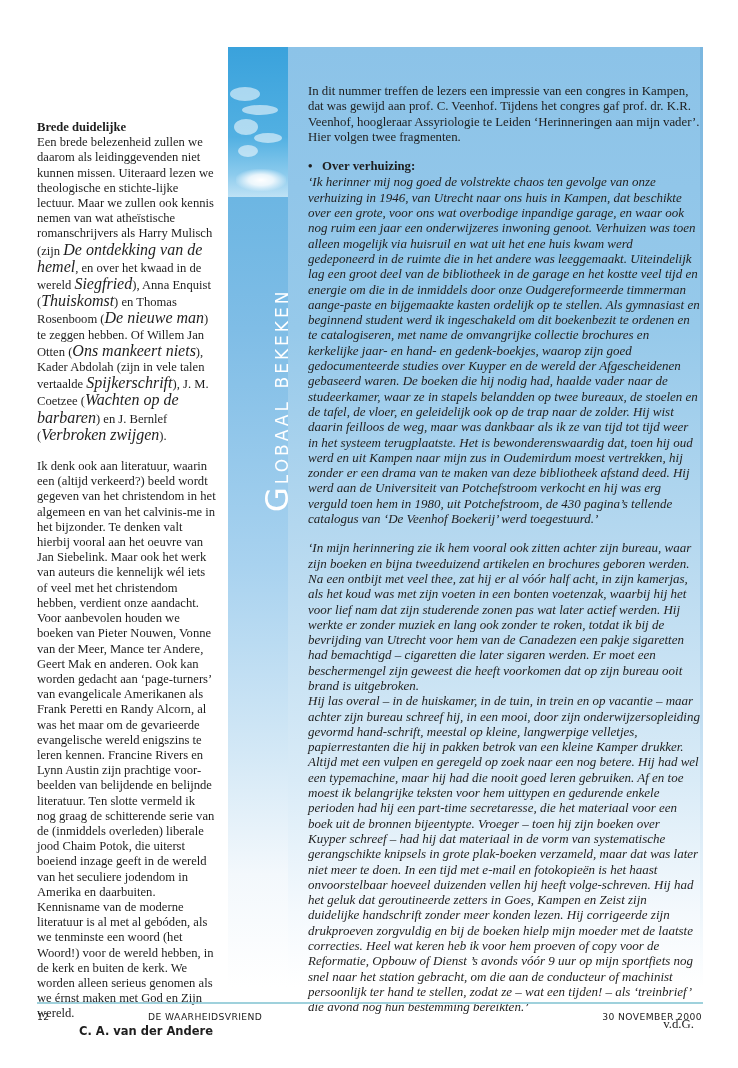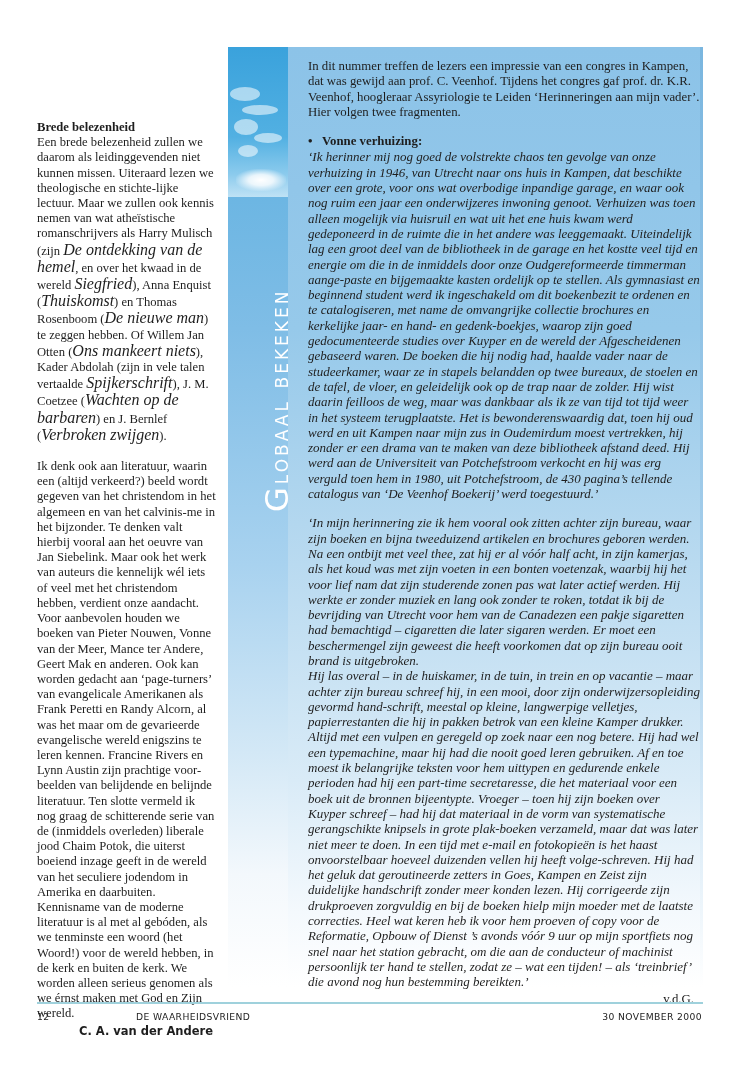--- a/index.html
+++ b/index.html
@@ -29,41 +29,41 @@
   .globe .glow { position: absolute; left: 8px; bottom: 6px; width: 50px; height: 22px;
                  background: radial-gradient(ellipse at center, #ffffff 0%, rgba(255,255,255,0.8) 35%, rgba(255,255,255,0) 75%); }
 
   .section-title { position: absolute; left: 258px; top: 512px; transform-origin: 0 0;
                    transform: rotate(-90deg); white-space: nowrap;
                    font-family: "DejaVu Sans", sans-serif; color: #ffffff; letter-spacing: 3px;
                    font-size: 24px; font-variant: small-caps; }
   .section-title .big { font-size: 32px; }
 
   
-  .panel-text { position: absolute; left: 308px; top: 59px; width: 392px;
+  .panel-text { position: absolute; left: 308px; top: 84px; width: 392px;
                 font-family: "DejaVu Serif", serif; font-size: 11.6px; line-height: 15.3px; color: #1e1e1e; }
   .panel-text p { margin: 0; }
   .intro { margin-bottom: 14px !important; font-family: "Liberation Serif", serif; font-size: 12.8px; }
   .sub { font-weight: bold; font-family: "Liberation Serif", serif; font-size: 12.8px; margin-top: 0; }
   .sub .bullet { display: inline-block; width: 14px; }
   .quote { font-style: italic; font-family: "Liberation Serif", serif; font-size: 13px; line-height: 15.3px; }
   .gap { height: 14px; }
   .sign { text-align: right; font-family: Liberation Serif, serif; font-size: 12.8px; padding-right: 6px; margin-top: 2px !important; }
 
   
   .rule { position: absolute; left: 37px; top: 1002px; width: 666px; height: 2px; background: #9fd1dc; }
   .footer { position: absolute; top: 1011px; font-family: "DejaVu Sans", sans-serif; font-size: 9.2px;
             letter-spacing: 0.4px; color: #222; }
 </style>
 </head>
 <body>
 
 <div class="left-col">
   <p>
-    <span class="heading">Brede belezenheid</span>
+    <span class="heading">Brede duidelijke</span>
     <span id="p1">Een brede belezenheid zullen we daarom als leidinggevenden niet kunnen missen. Uiteraard lezen we theologische en stichte-lijke lectuur. Maar we zullen ook kennis nemen van wat atheïstische romanschrijvers als Harry Mulisch (zijn <i>De ontdekking van de hemel</i>, en over het kwaad in de wereld <i>Siegfried</i>), Anna Enquist (<i>Thuiskomst</i>) en Thomas Rosenboom (<i>De nieuwe man</i>) te zeggen hebben. Of Willem Jan Otten (<i>Ons mankeert niets</i>), Kader Abdolah (zijn in vele talen vertaalde <i>Spijkerschrift</i>), J. M. Coetzee (<i>Wachten op de barbaren</i>) en J. Bernlef (<i>Verbroken zwijgen</i>).</span>
   </p>
   <p>Ik denk ook aan literatuur, waarin een (altijd verkeerd?) beeld wordt gegeven van het christendom in het algemeen en van het calvinis-me in het bijzonder. Te denken valt hierbij vooral aan het oeuvre van Jan Siebelink. Maar ook het werk van auteurs die kennelijk wél iets of veel met het christendom hebben, verdient onze aandacht. Voor aanbevolen houden we boeken van Pieter Nouwen, Vonne van der Meer, Mance ter Andere, Geert Mak en anderen. Ook kan worden gedacht aan ‘page-turners’ van evangelicale Amerikanen als Frank Peretti en Randy Alcorn, al was het maar om de gevarieerde evangelische wereld enigszins te leren kennen. Francine Rivers en Lynn Austin zijn prachtige voor-beelden van belijdende en belijnde literatuur. Ten slotte vermeld ik nog graag de schitterende serie van de (inmiddels overleden) liberale jood  Chaim Potok, die uiterst boeiend inzage geeft in de wereld van het seculiere jodendom in Amerika en daarbuiten. Kennisname van de moderne literatuur is al met al gebóden, als we tenminste een woord (het Woord!) voor de wereld hebben, in de kerk en buiten de kerk. We worden alleen serieus genomen als we érnst maken met God en Zijn wereld.</p>
   <div class="author">C. A. van der Andere</div>
 </div>
 
 <div class="strip">
   <div class="globe">
     <div class="cloud" style="left:2px;top:40px;width:30px;height:14px;"></div>
     <div class="cloud" style="left:14px;top:58px;width:36px;height:10px;"></div>
@@ -75,27 +75,27 @@
 </div>
 <div class="section-title"><span class="big">G</span><span>lobaal bekeken</span></div>
 
 <div class="panel">
   <div class="panel-edge"></div>
 </div>
 
 <div class="panel-text">
   <p class="intro">In dit nummer treffen de lezers een impressie van een congres in Kampen, dat was gewijd aan prof. C. Veenhof. Tijdens het congres gaf prof. dr. K.R. Veenhof, hoogleraar Assyriologie te Leiden ‘Herinneringen aan mijn vader’. Hier volgen twee fragmenten.</p>
 
-  <p class="sub"><span class="bullet">•</span><span>Vonne verhuizing:</span></p>
+  <p class="sub"><span class="bullet">•</span><span>Over verhuizing:</span></p>
   <p class="quote">‘Ik herinner mij nog goed de volstrekte chaos ten gevolge van onze verhuizing in 1946, van Utrecht naar ons huis in Kampen, dat beschikte over een grote, voor ons wat overbodige inpandige garage, en waar ook nog ruim een jaar een onderwijzeres inwoning genoot. Verhuizen was toen alleen mogelijk via huisruil en wat uit het ene huis kwam werd gedeponeerd in de ruimte die in het andere was leeggemaakt. Uiteindelijk lag een groot deel van de bibliotheek in de garage en het kostte veel tijd en energie om die in de inmiddels door onze Oudgereformeerde timmerman aange-paste en bijgemaakte kasten ordelijk op te stellen. Als gymnasiast en beginnend student werd ik ingeschakeld om dit boekenbezit te ordenen en te catalogiseren, met name de omvangrijke collectie brochures en kerkelijke jaar- en hand- en gedenk-boekjes, waarop zijn goed gedocumenteerde studies over Kuyper en de wereld der Afgescheidenen gebaseerd waren. De boeken die hij nodig had, haalde vader naar de studeerkamer, waar ze in stapels belandden op twee bureaux, de stoelen en de tafel, de vloer, en geleidelijk ook op de trap naar de zolder. Hij wist daarin feilloos de weg, maar was dankbaar als ik ze van tijd tot tijd weer in het systeem terugplaatste. Het is bewonderenswaardig dat, toen hij oud werd en uit Kampen naar mijn zus in Oudemirdum moest vertrekken, hij zonder er een drama van te maken van deze bibliotheek afstand deed. Hij werd aan de Universiteit van Potchefstroom verkocht en hij was erg verguld toen hem in 1980, uit Potchefstroom, de 430 pagina’s tellende catalogus van ‘De Veenhof Boekerij’ werd toegestuurd.’</p>
 
   <div class="gap"></div>
 
   <p class="quote">‘In mijn herinnering zie ik hem vooral ook zitten achter zijn bureau, waar zijn boeken en bijna tweeduizend artikelen en brochures geboren werden. Na een ontbijt met veel thee, zat hij er al vóór half acht, in zijn kamerjas, als het koud was met zijn voeten in een bonten voetenzak, waarbij hij het voor lief nam dat zijn studerende zonen pas wat later actief werden. Hij werkte er zonder muziek en lang ook zonder te roken, totdat ik bij de bevrijding van Utrecht voor hem van de Canadezen een pakje sigaretten had bemachtigd – cigaretten die later sigaren werden. Er moet een beschermengel zijn geweest die heeft voorkomen dat op zijn bureau ooit brand is uitgebroken.</p>
   <p class="quote">Hij las overal – in de huiskamer, in de tuin, in trein en op vacantie – maar achter zijn bureau schreef hij, in een mooi, door zijn onderwijzersopleiding gevormd hand-schrift, meestal op kleine, langwerpige velletjes, papierrestanten die hij in pakken betrok van een kleine Kamper drukker. Altijd met een vulpen en geregeld op zoek naar een nog betere. Hij had wel een typemachine, maar hij had die nooit goed leren gebruiken. Af en toe moest ik belangrijke teksten voor hem uittypen en gedurende enkele perioden had hij een part-time secretaresse, die het materiaal voor een boek uit de bronnen bijeentypte. Vroeger – toen hij zijn boeken over Kuyper schreef – had hij dat materiaal in de vorm van systematische gerangschikte knipsels in grote plak-boeken verzameld, maar dat was later niet meer te doen. In een tijd met e-mail en fotokopieën is het haast onvoorstelbaar hoeveel duizenden vellen hij heeft volge-schreven. Hij had het geluk dat geroutineerde zetters in Goes, Kampen en Zeist zijn duidelijke handschrift zonder meer konden lezen. Hij corrigeerde zijn drukproeven zorgvuldig en bij de boeken hielp mijn moeder met de laatste correcties. Heel wat keren heb ik voor hem proeven of copy voor de Reformatie, Opbouw of Dienst ’s avonds vóór 9 uur op mijn sportfiets nog snel naar het station gebracht, om die aan de conducteur of machinist persoonlijk ter hand te stellen, zodat ze – wat een tijden! – als ‘treinbrief’ die avond nog hun bestemming bereikten.’</p>
 
   <p class="sign">v.d.G.</p>
 </div>
 
 <div class="rule"></div>
 <div class="footer" style="left:37px;text-align:center;">12</div>
-<div class="footer" style="left:136px;text-align:center;">DE WAARHEIDSVRIEND</div>
+<div class="footer" style="left:148px;text-align:center;">DE WAARHEIDSVRIEND</div>
 <div class="footer" style="right:36px;">30 NOVEMBER 2000</div>
 
 </body></html>

